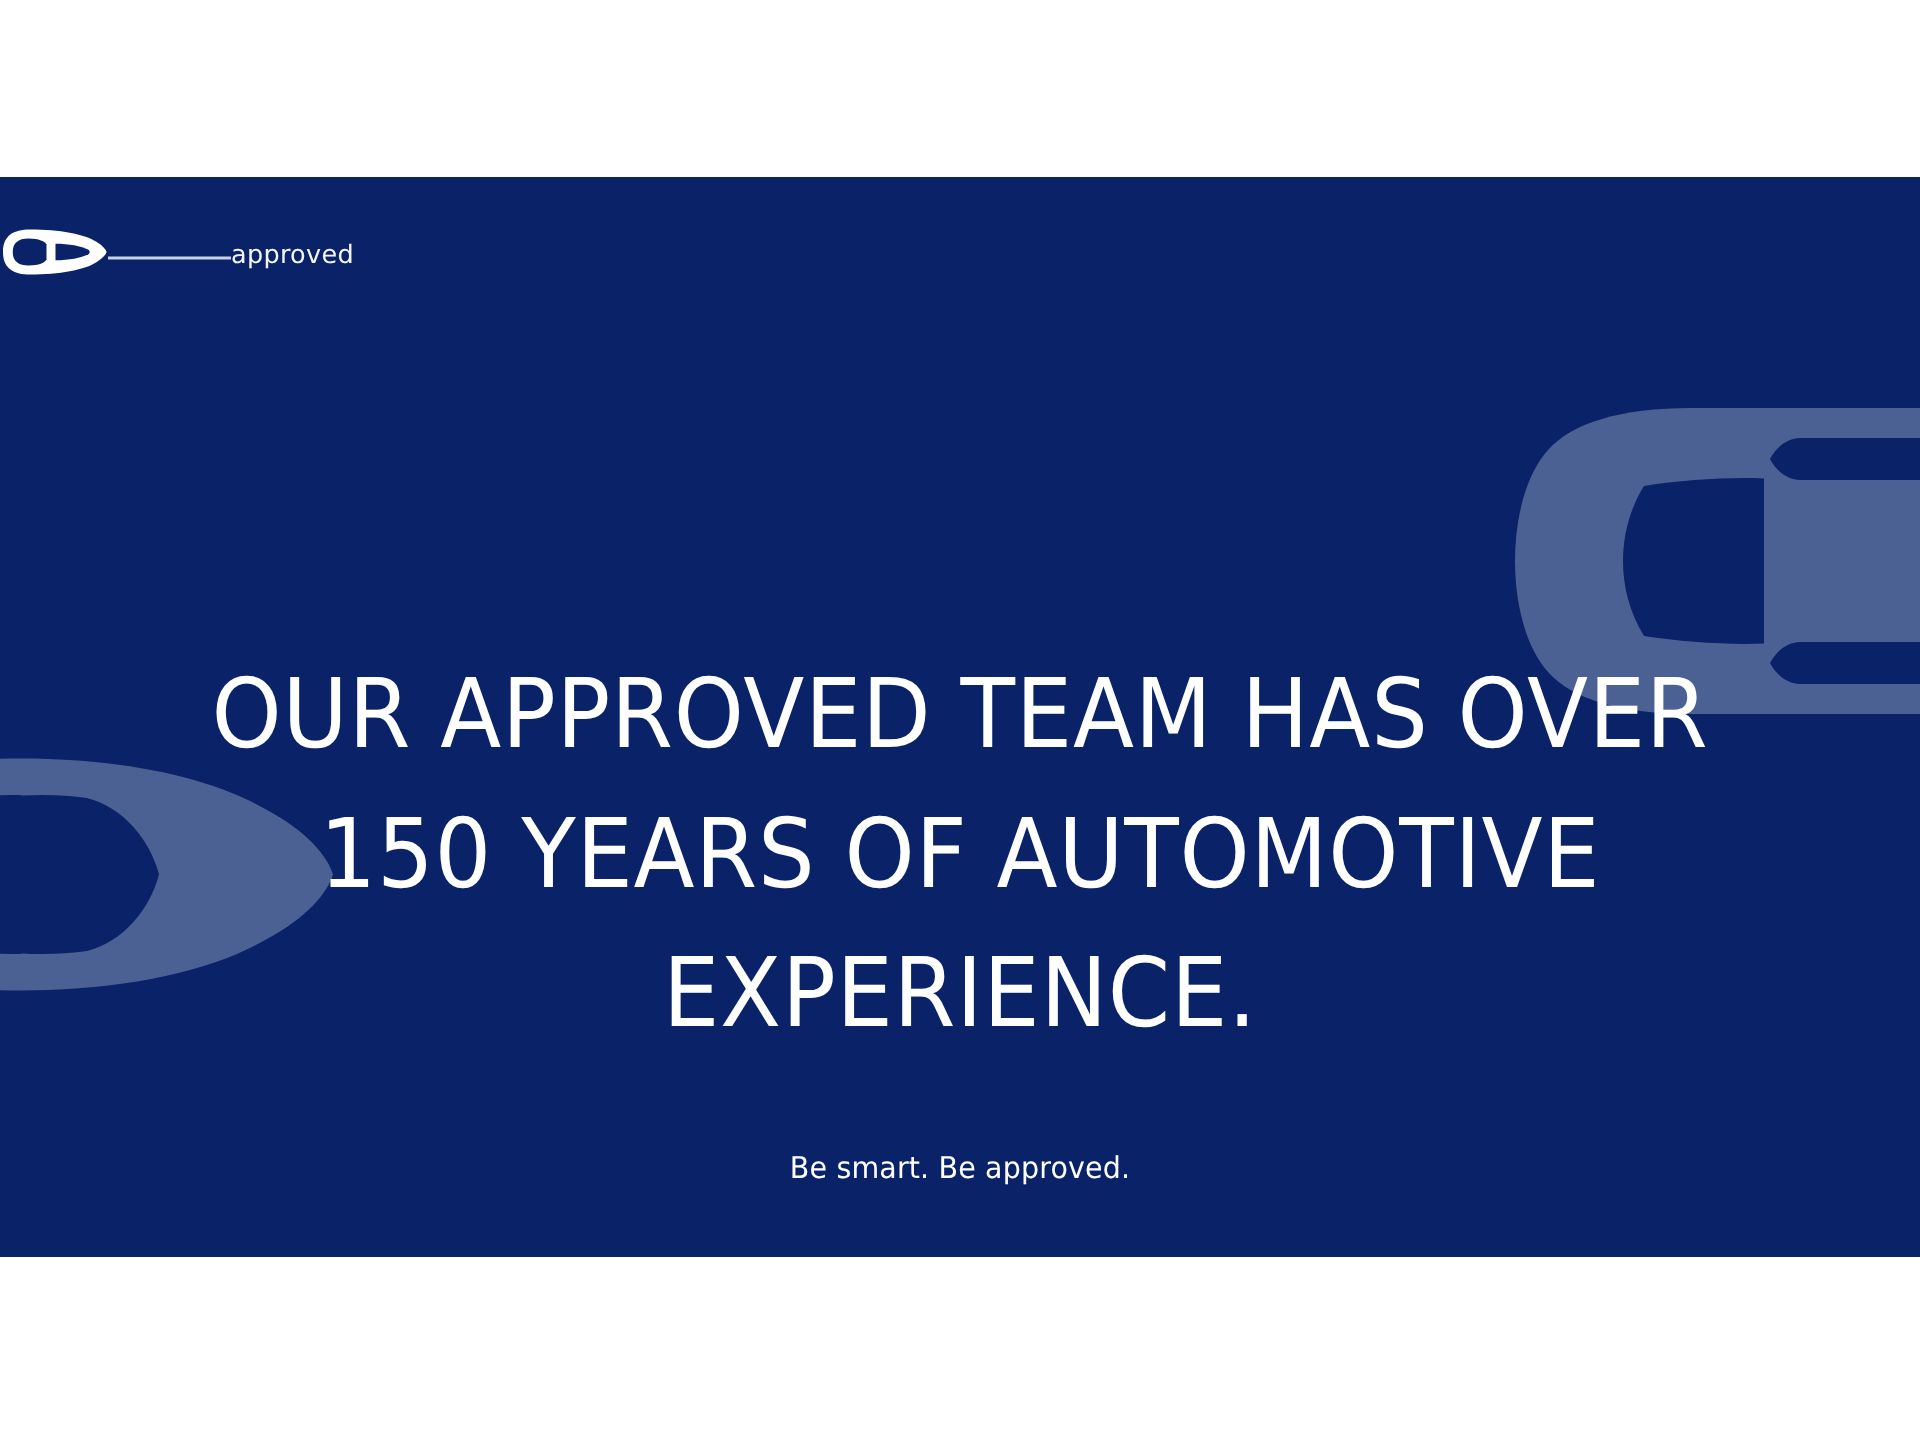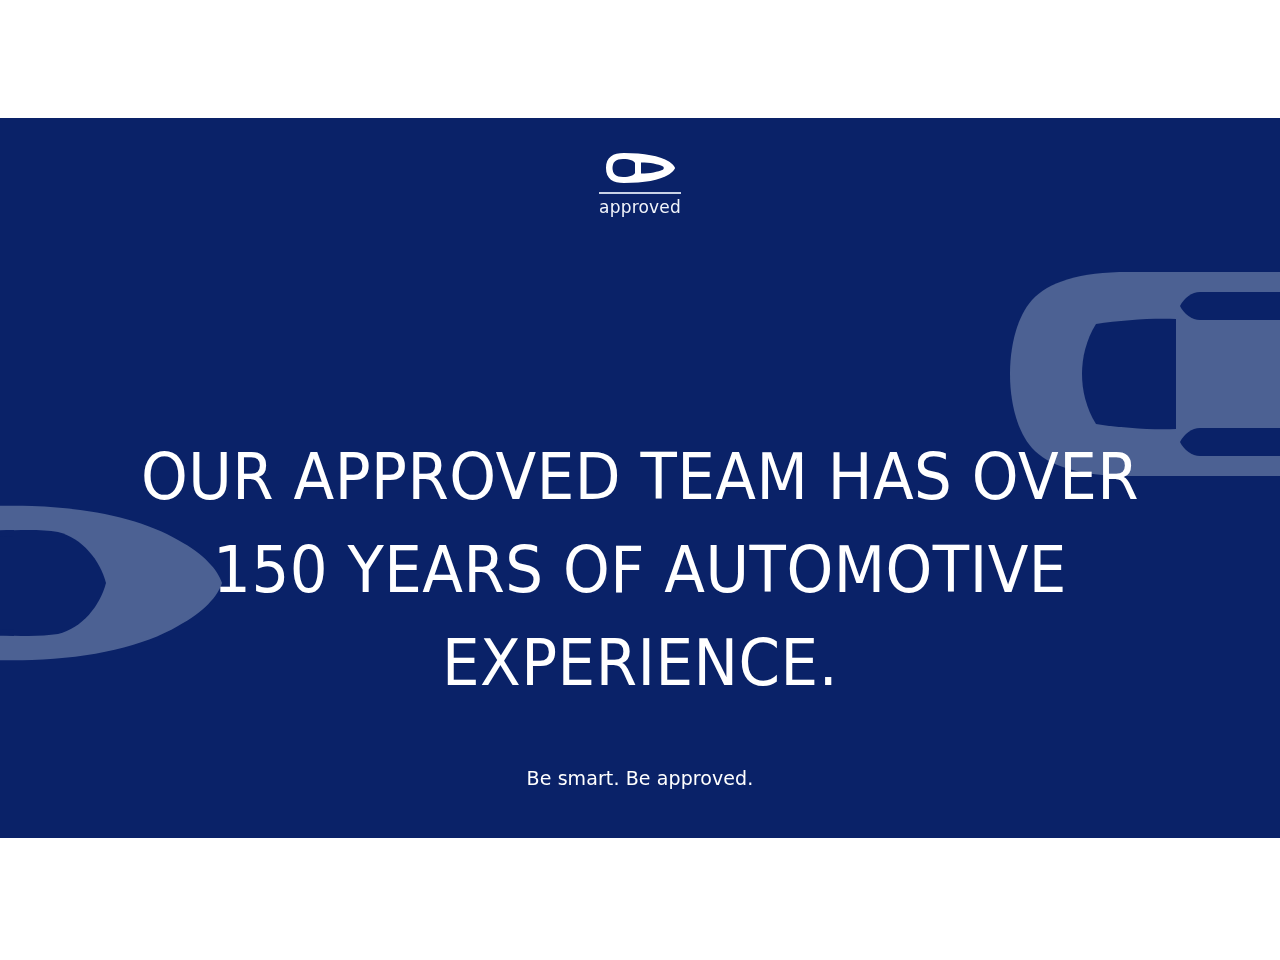--- a/index.html
+++ b/index.html
@@ -52,21 +52,20 @@
     height: 215px;
   }
 
   
   .logo-block {
     position: absolute;
     left: 0;
     top: 34px;
     width: 1280px;
     display: flex;
-    flex-direction: column;
     align-items: center;
   }
   .logo-mark {
     width: 72px;
     height: 32px;
     display: block;
   }
   .logo-rule {
     width: 82px;
     height: 2px;

